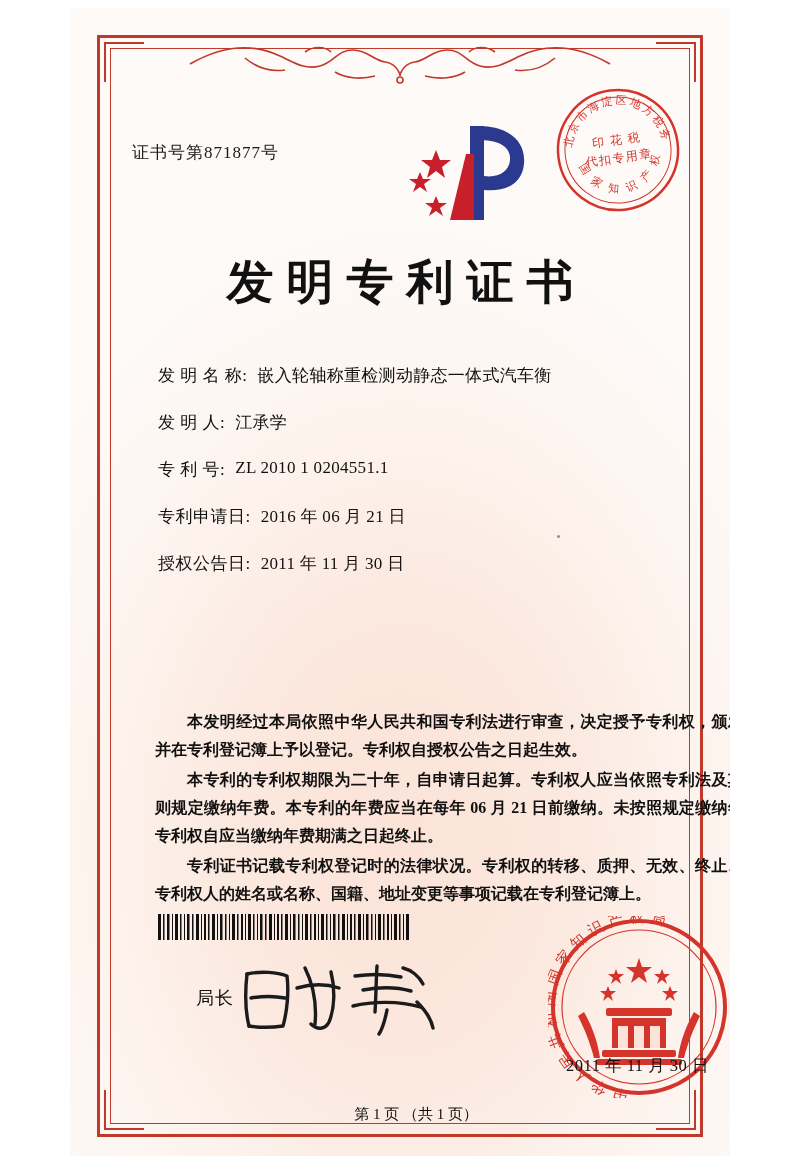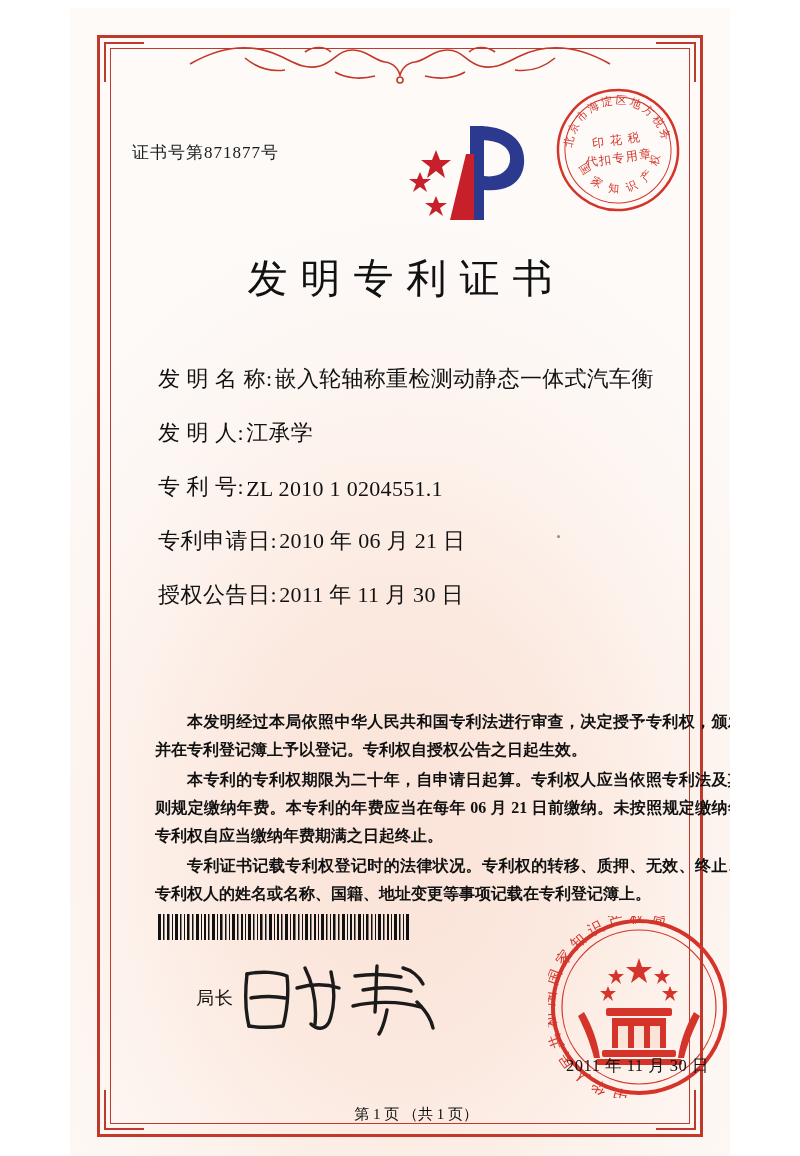--- a/index.html
+++ b/index.html
@@ -90,40 +90,41 @@
     height: 128px;
     transform: rotate(-8deg);
   }
 
   .title {
     position: absolute;
     top: 243px;
     left: 0;
     width: 100%;
     text-align: center;
-    font-size: 40px;
+    font-size: 47px;
     letter-spacing: 13px;
-    font-weight: normal;
+    font-weight: bold;
     color: #111;
     text-indent: 13px;
     font-family: "DejaVu Serif", "Liberation Serif", serif;
   }
 
   .fields {
     position: absolute;
     left: 88px;
     top: 356px;
     width: 640px;
   }
   .field {
     display: flex;
-    align-items: flex-end;
+    align-items: flex-start;
     margin-bottom: 24px;
-    font-size: 22px;
-    color: #111;
+    font-size: 17px;
+    color: #111;
+    gap: 8px;
   }
   .field .lbl {
     white-space: nowrap;
     letter-spacing: 0.5px;
   }
   .field .val {
     margin-left: 2px;
     letter-spacing: 0.3px;
   }
 
@@ -274,21 +275,21 @@
     <div class="field">
       <span class="lbl">发 明 人:</span>
       <span class="val">江承学</span>
     </div>
     <div class="field">
       <span class="lbl">专 利 号:</span>
       <span class="val">ZL 2010 1 0204551.1</span>
     </div>
     <div class="field">
       <span class="lbl">专利申请日:</span>
-      <span class="val">2010 年 06 月 21 日</span>
+      <span class="val">2016 年 06 月 21 日</span>
     </div>
     <div class="field">
       <span class="lbl">授权公告日:</span>
       <span class="val">2011 年 11 月 30 日</span>
     </div>
   </div>
 
   <div class="dot"></div>
 
   <div class="body-text">

